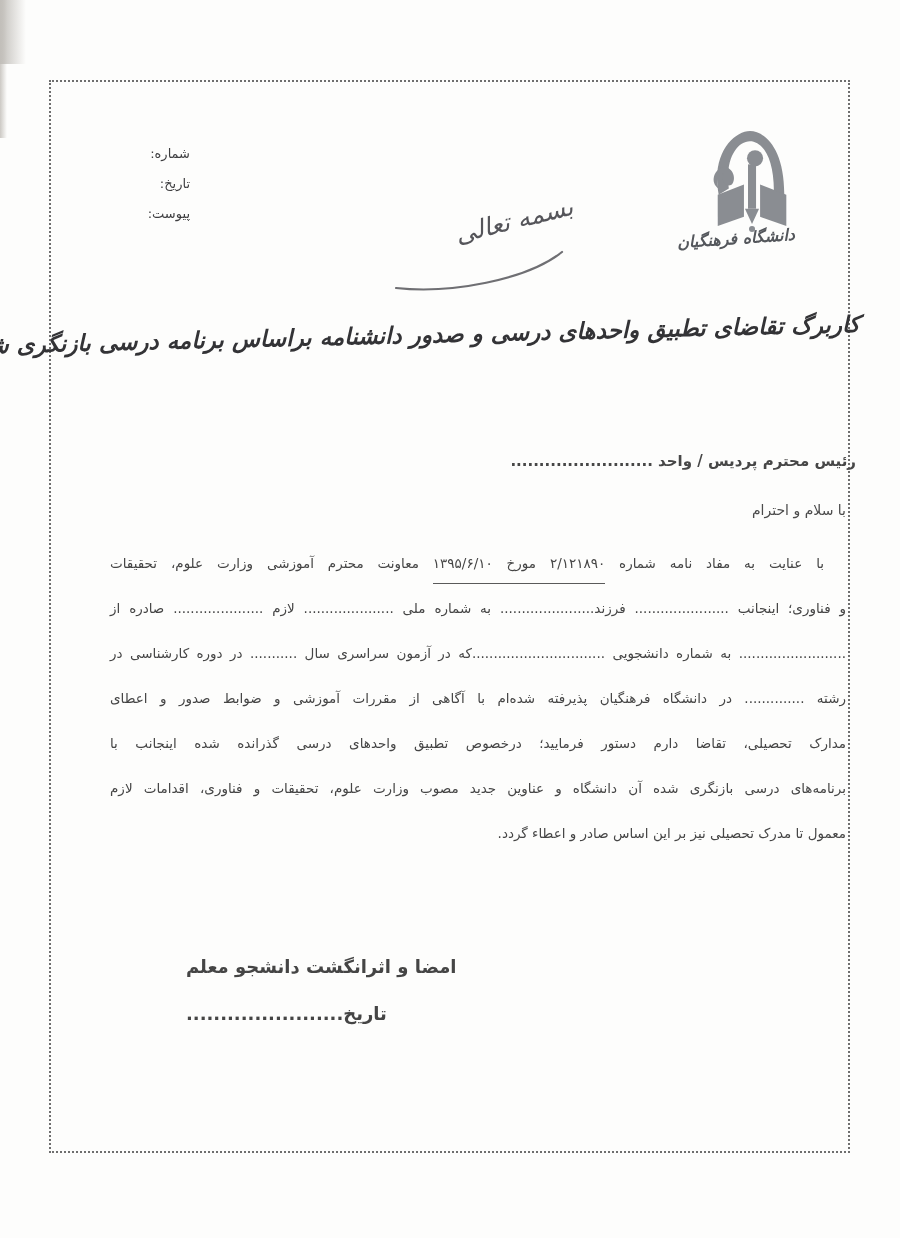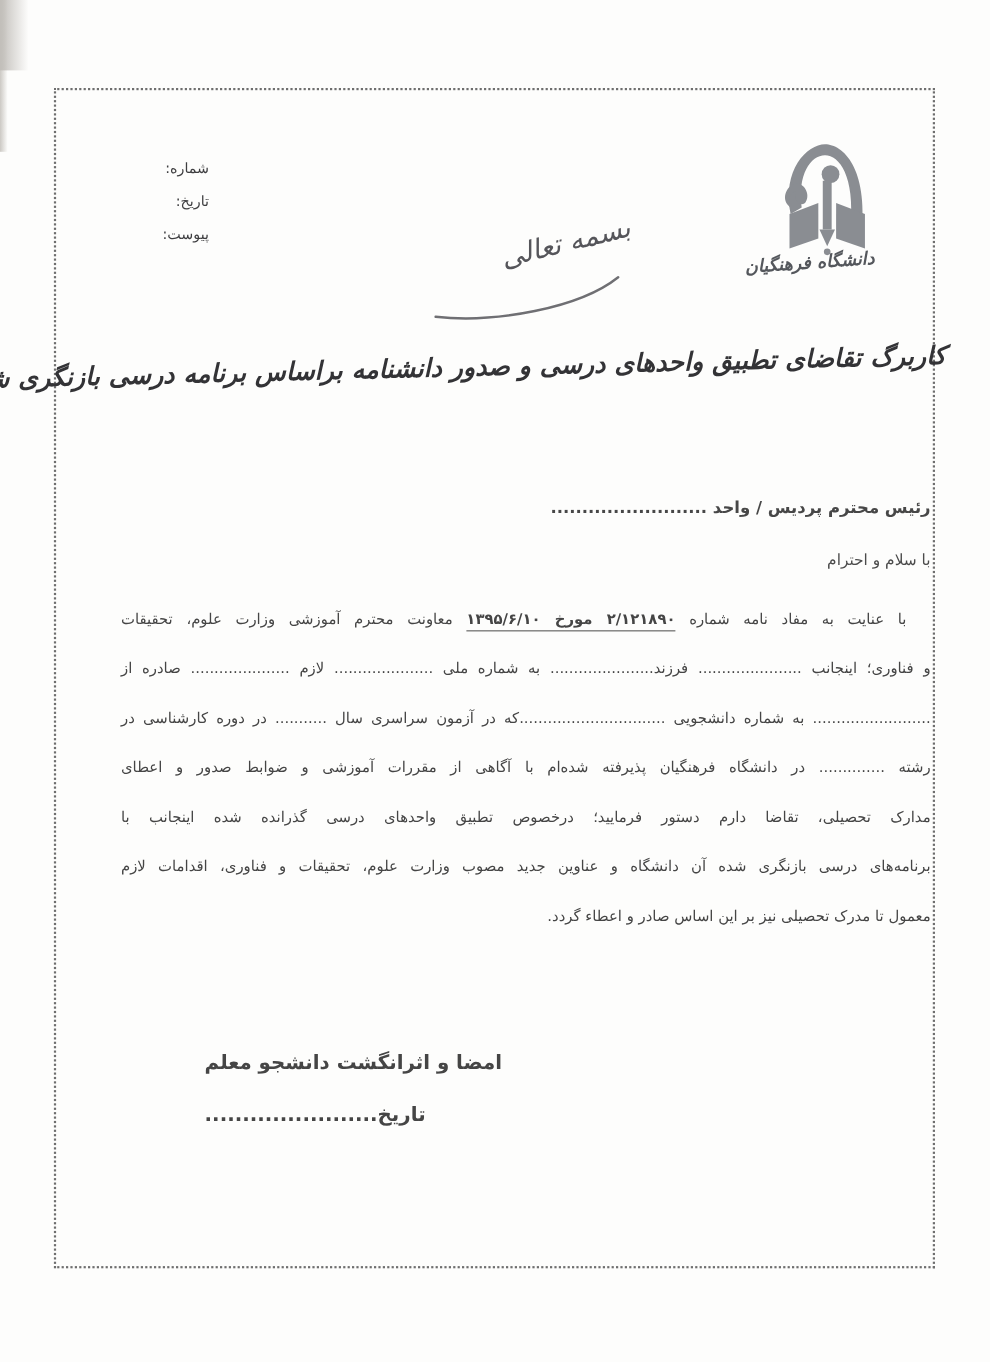--- a/index.html
+++ b/index.html
@@ -39,30 +39,30 @@
     transform:rotate(-14deg);white-space:nowrap;}
   .bismillah-swash{position:absolute;left:0;top:50px;}
 
   
   .doc-title{position:absolute;left:40px;top:321px;width:820px;
     direction:rtl;text-align:center;white-space:nowrap;
     font-size:23px;font-weight:bold;font-style:italic;color:#333336;
     transform:rotate(-1.4deg);}
 
   
-  .salutation{position:absolute;left:112px;top:452px;width:734px;
+  .salutation{position:absolute;left:122px;top:452px;width:734px;
     direction:rtl;font-size:15px;font-weight:bold;color:#474747;}
   .greeting{position:absolute;left:112px;top:502px;width:734px;
     direction:rtl;font-size:14px;color:#4b4b4b;}
   .paragraph{position:absolute;left:110px;top:541px;width:736px;direction:rtl;}
   .p-line{height:45px;line-height:45px;font-size:13.5px;color:#454545;
     text-align:justify;text-align-last:justify;}
   .p-line.first{text-indent:22px;}
   .p-line.last{text-align:start;text-align-last:auto;}
-  .uline{border-bottom:1px solid #5a5a5a;padding-bottom:2px;font-weight:bold;}
+  .uline{border-bottom:1px solid #5a5a5a;padding-bottom:12px;}
 
   
   .sign-block{position:absolute;left:186px;top:957px;direction:rtl;text-align:left;
     color:#454545;font-weight:bold;font-size:18px;line-height:20px;}
   .sign-block .sign-date{margin-top:27px;}
 
   
   .watermark{position:absolute;left:0;top:1211px;width:160px;height:22px;
     background:var(--watermark_bar,#4c4c4c);
     display:flex;align-items:center;padding-left:16px;box-sizing:border-box;

